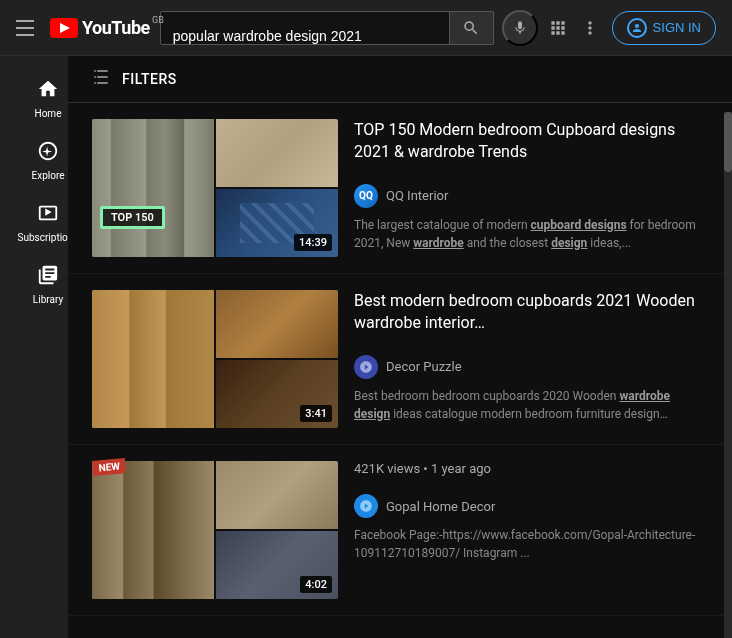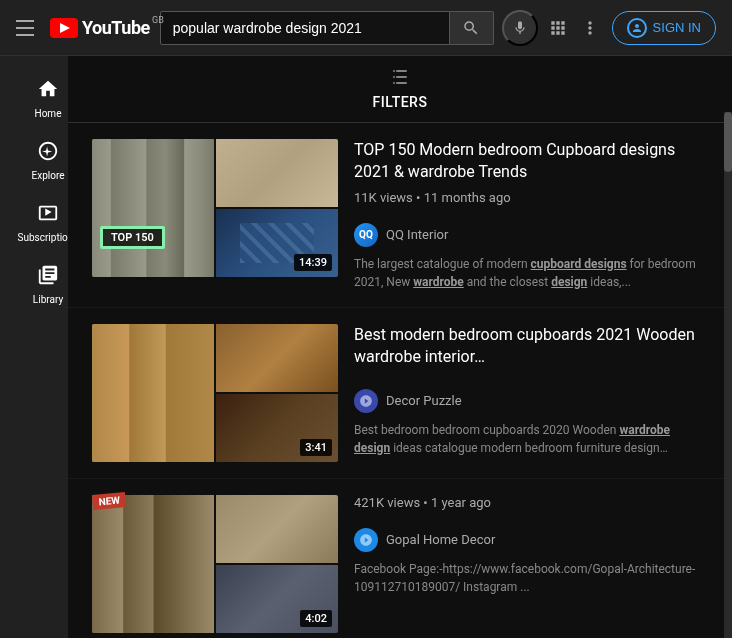--- a/index.html
+++ b/index.html
@@ -84,21 +84,21 @@
     .search-bar {
       flex: 1;
       display: flex;
       align-items: center;
       max-width: 380px;
       margin: 0 auto;
     }
     .search-input-wrap {
       flex: 1;
       display: flex;
-      align-items: center;
+      align-items: flex-end;
       border: 1px solid #555;
       border-radius: 2px 0 0 2px;
       background: #121212;
       height: 34px;
       padding: 0 12px;
     }
     .search-input {
       background: transparent;
       border: none;
       outline: none;
@@ -234,22 +234,21 @@
       background: #0f0f0f;
     }
     .content::-webkit-scrollbar { display: none; }
 
     
     .filters-bar {
       display: flex;
       align-items: center;
       padding: 12px 24px;
       border-bottom: 1px solid #303030;
-      gap: 4px;
-      flex-direction: column;
+      gap: 12px;
     }
     .filters-icon {
       color: #aaa;
       font-size: 16px;
     }
     .filters-label {
       font-size: 14px;
       font-weight: 500;
       color: #fff;
       letter-spacing: 0.5px;
@@ -566,23 +565,20 @@
           <div class="thumbnail-grid">
             <div class="thumb-cell thumb-cell-main wardrobe-1-main"></div>
             <div class="thumb-cell wardrobe-1-tr"></div>
             <div class="thumb-cell wardrobe-1-br"></div>
           </div>
           <div class="top-badge">TOP 150</div>
           <div class="duration-badge">14:39</div>
         </div>
         <div class="video-info">
           <div class="video-title">TOP 150 Modern bedroom Cupboard designs 2021 &amp; wardrobe Trends</div>
-          <div class="video-meta">
-            <span>11K views</span> • <span>11 months ago</span>
-          </div>
           <div class="channel-row">
             <div class="channel-avatar av-qq">QQ</div>
             <span class="channel-name">QQ Interior</span>
           </div>
           <div class="video-desc">
             The largest catalogue of modern <span class="bold">cupboard designs</span> for bedroom 2021, New <span class="bold">wardrobe</span> and the closest <span class="bold">design</span> ideas,...
           </div>
         </div>
       </div>
 

